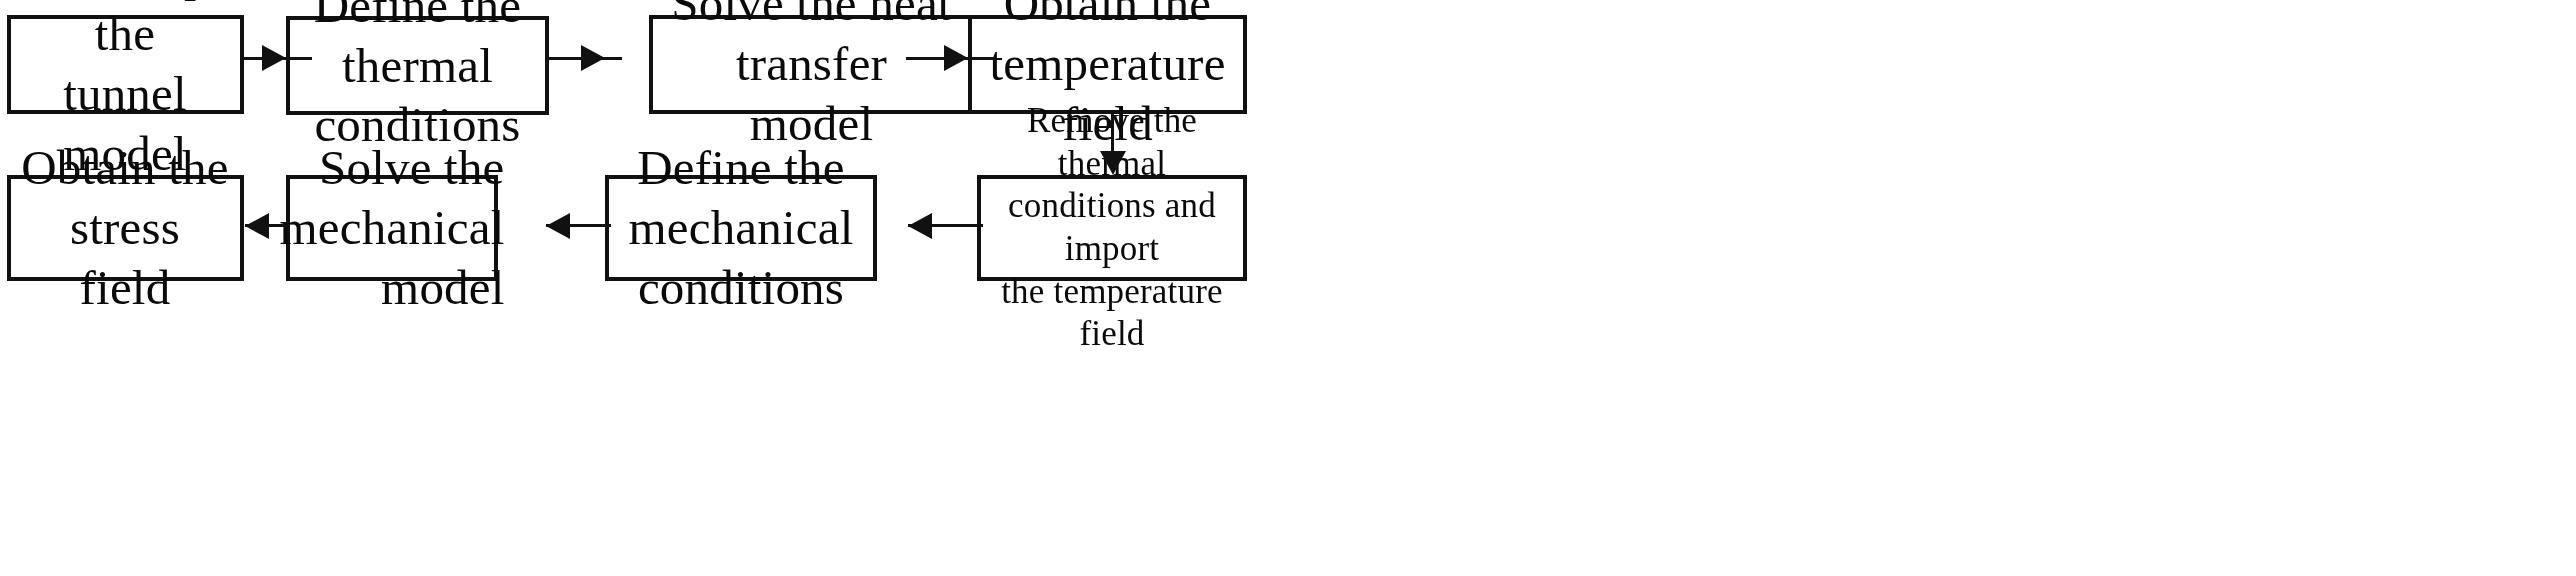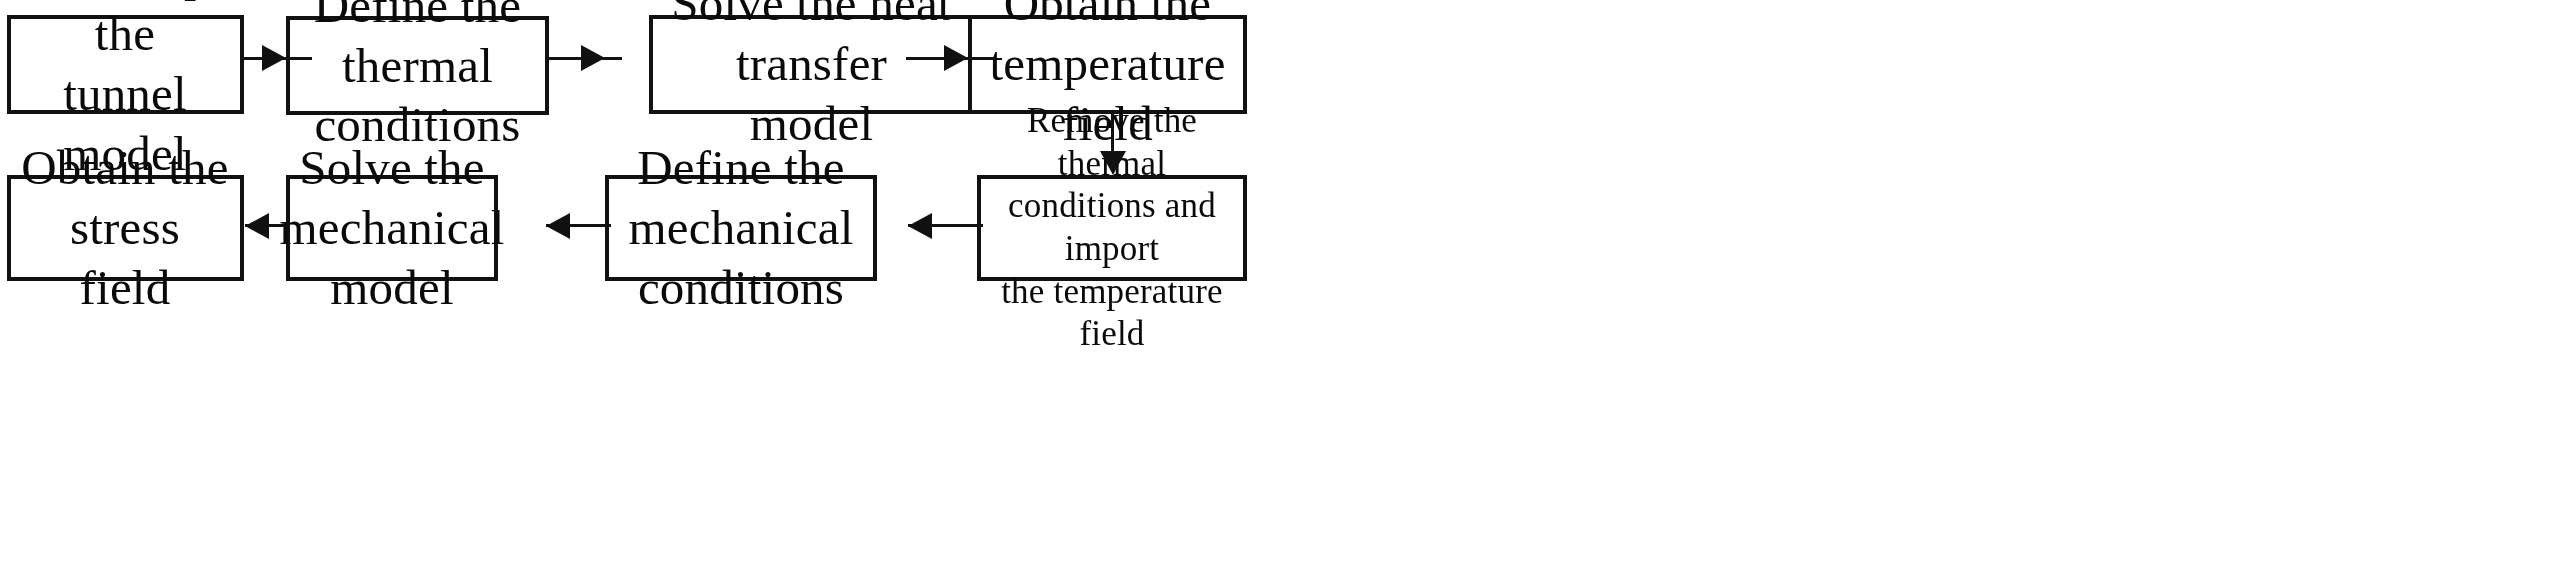--- a/index.html
+++ b/index.html
@@ -36,21 +36,21 @@
     color: #0a0a0a;
   }
   
   #box-develop-tunnel-model { left: 6.5px;    top: 14.6px;  width: 237px; height: 99px; }
   #box-define-thermal       { left: 286px;  top: 16px;  width: 263px; height: 99px; }
   #box-solve-heat-transfer  { left: 605px;  top: 14.6px;  width: 325px; height: 99px; margin-left: 44px; }
   #box-obtain-temp-field    { left: 968px; top: 14.6px;  width: 279px; height: 99px; }
   
   #box-remove-thermal       { left: 977px; top: 175px; width: 270px; height: 106px; font-size: 35px; }
   #box-define-mechanical    { left: 605px;  top: 175px; width: 272px; height: 106px; }
-  #box-solve-mechanical     { left: 286px;  top: 175px; width: 212px; height: 106px; }
+  #box-solve-mechanical     { left: 286px;  top: 175px; width: 212px; height: 106px; text-align: right; }
   #box-obtain-stress-field  { left: 6.5px;    top: 175px; width: 237px; height: 106px; }
 
   
   .arrow-line-h {
     position: absolute;
     height: 3.2px;
     background: #111111;
   }
   .arrow-line-v {
     position: absolute;

